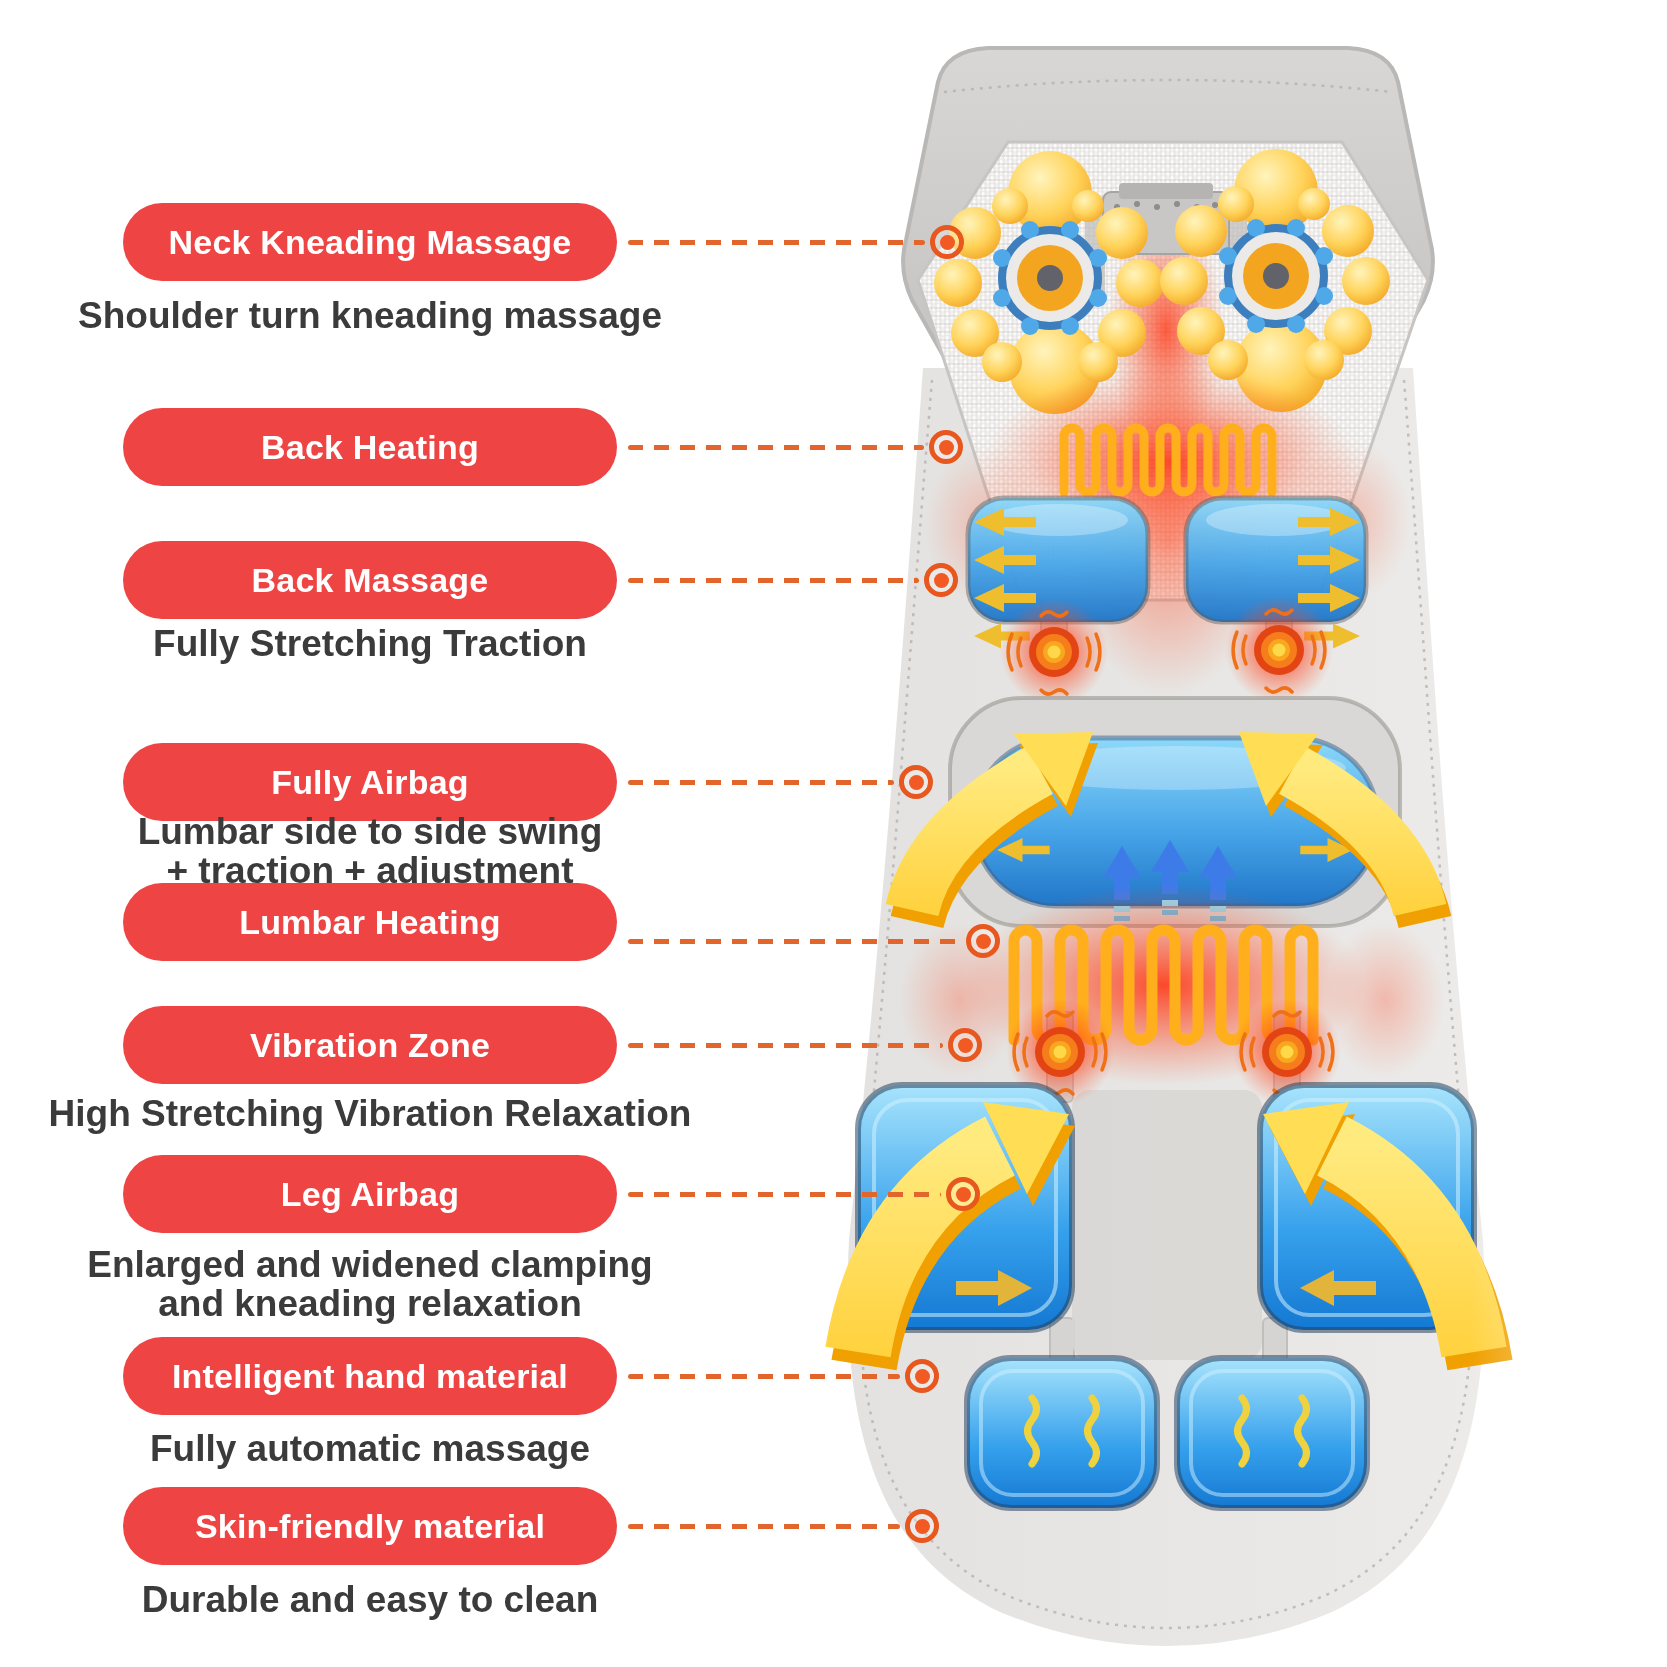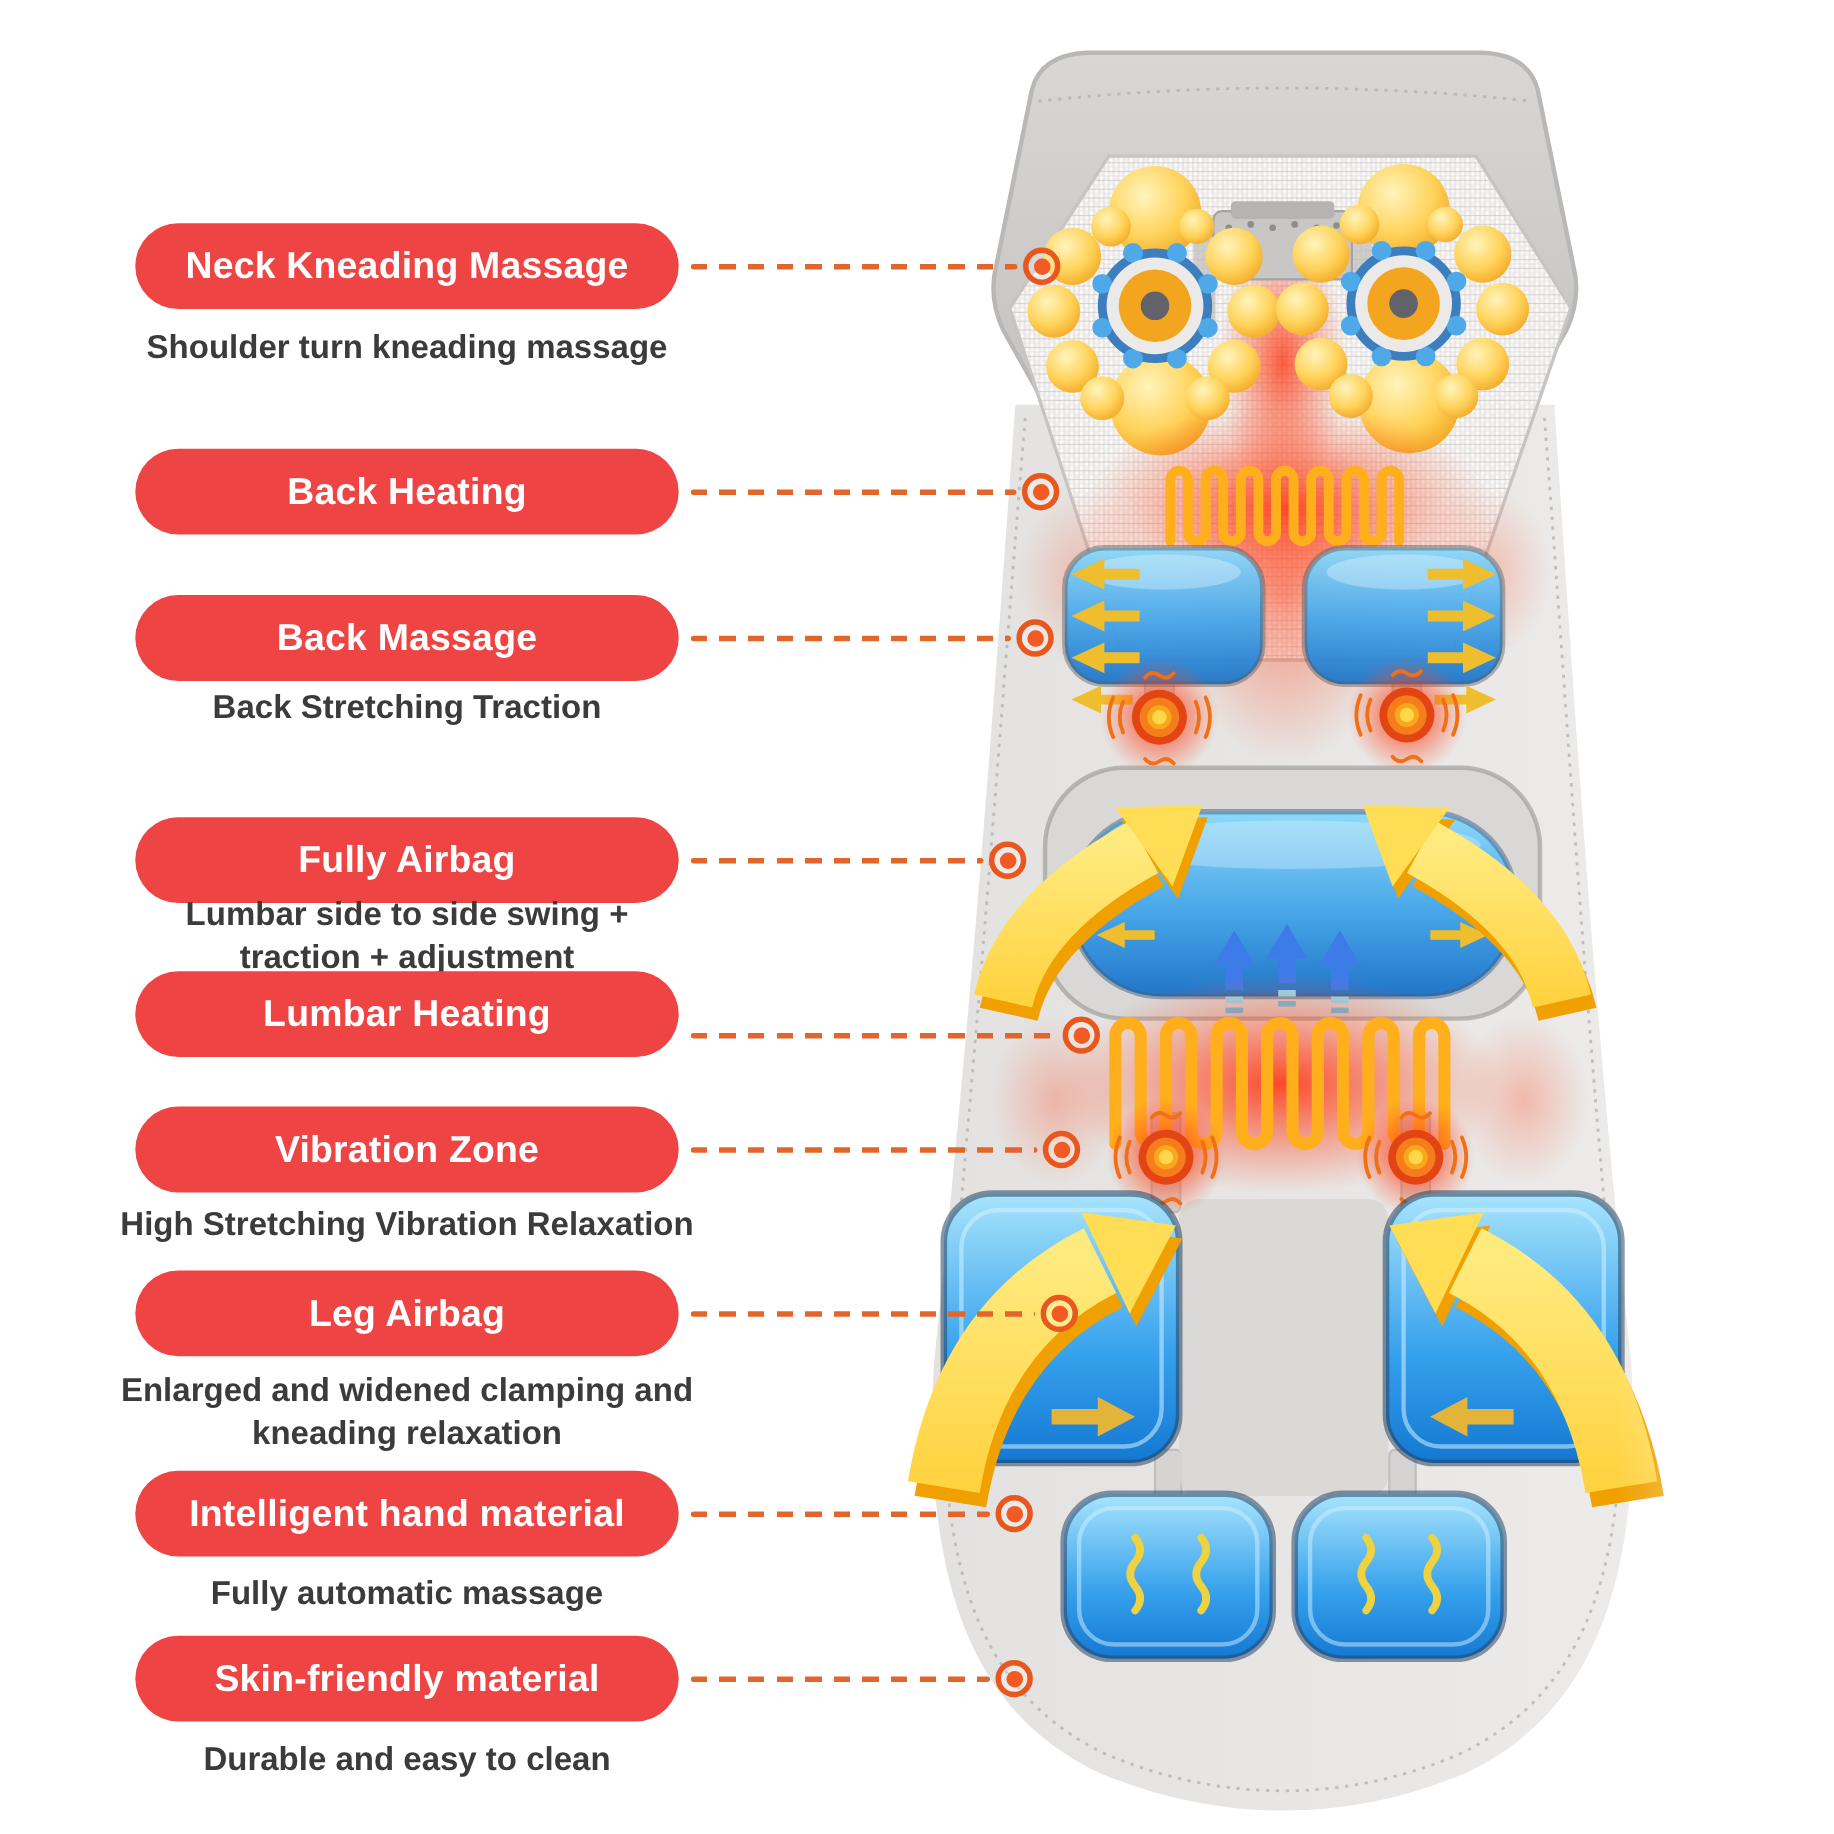--- a/index.html
+++ b/index.html
@@ -10,21 +10,21 @@
   .mat-svg{position:absolute;left:0;top:0;z-index:1;}
   
   .pill{
     position:absolute;left:123px;width:494px;height:78px;border-radius:40px;
     background:#ef4444;color:#ffffff;font-size:34px;font-weight:bold;
     display:flex;align-items:center;justify-content:center;z-index:3;
     letter-spacing:0.2px;
   }
   .subtitle{
     position:absolute;left:40px;width:660px;text-align:center;
-    color:#3B3B3B;font-size:30px;font-weight:600;line-height:39px;z-index:3;
+    color:#3B3B3B;font-size:37px;font-weight:600;line-height:39px;z-index:3;
   }
   .connector{
     position:absolute;height:5px;z-index:2;border-radius:3px;
     background:repeating-linear-gradient(90deg,#E2662B 0 15px,transparent 15px 26px);
   }
   .marker{
     position:absolute;width:34px;height:34px;border:5px solid #E8571E;border-radius:50%;
     box-sizing:border-box;z-index:3;background:rgba(255,255,255,0.25);
   }
   .marker .dot{
@@ -348,21 +348,21 @@
         <span class="dot"></span>
       </div>
   </div>
 
   <div class="feature f3">
     <div class="pill">Back Massage</div>
     <div class="connector"></div>
     <div class="marker">
         <span class="dot"></span>
       </div>
-    <div class="subtitle">Back Stretching Traction</div>
+    <div class="subtitle">Fully Stretching Traction</div>
   </div>
 
   <div class="feature f4">
     <div class="pill">Fully Airbag</div>
     <div class="connector"></div>
     <div class="marker">
         <span class="dot"></span>
       </div>
     <div class="subtitle">Lumbar side to side swing + traction + adjustment</div>
   </div>

